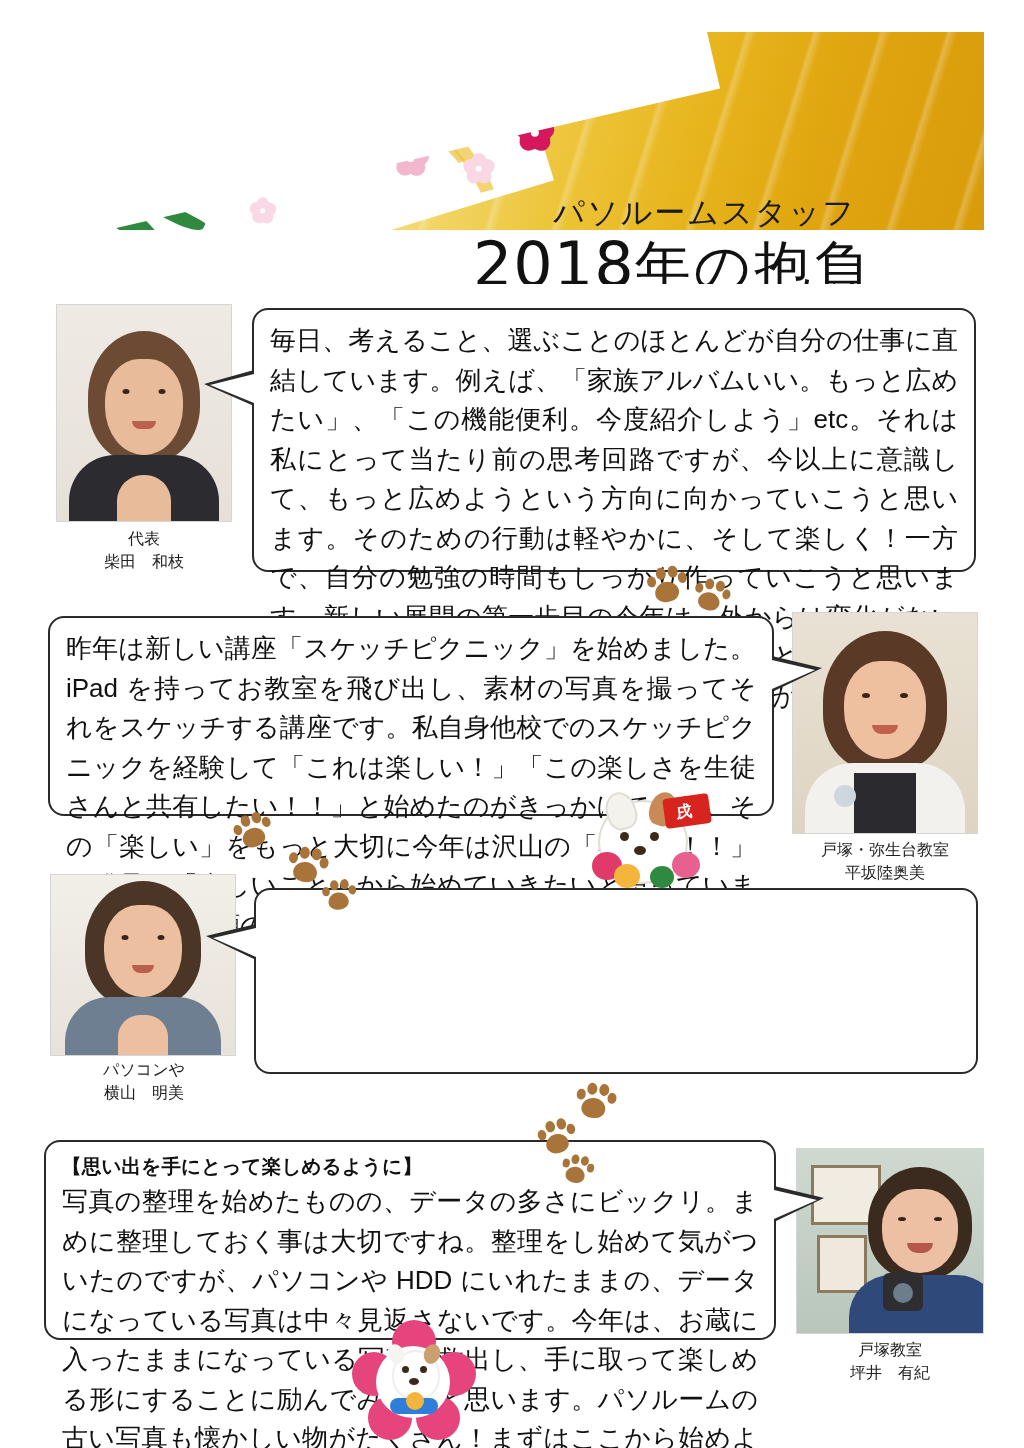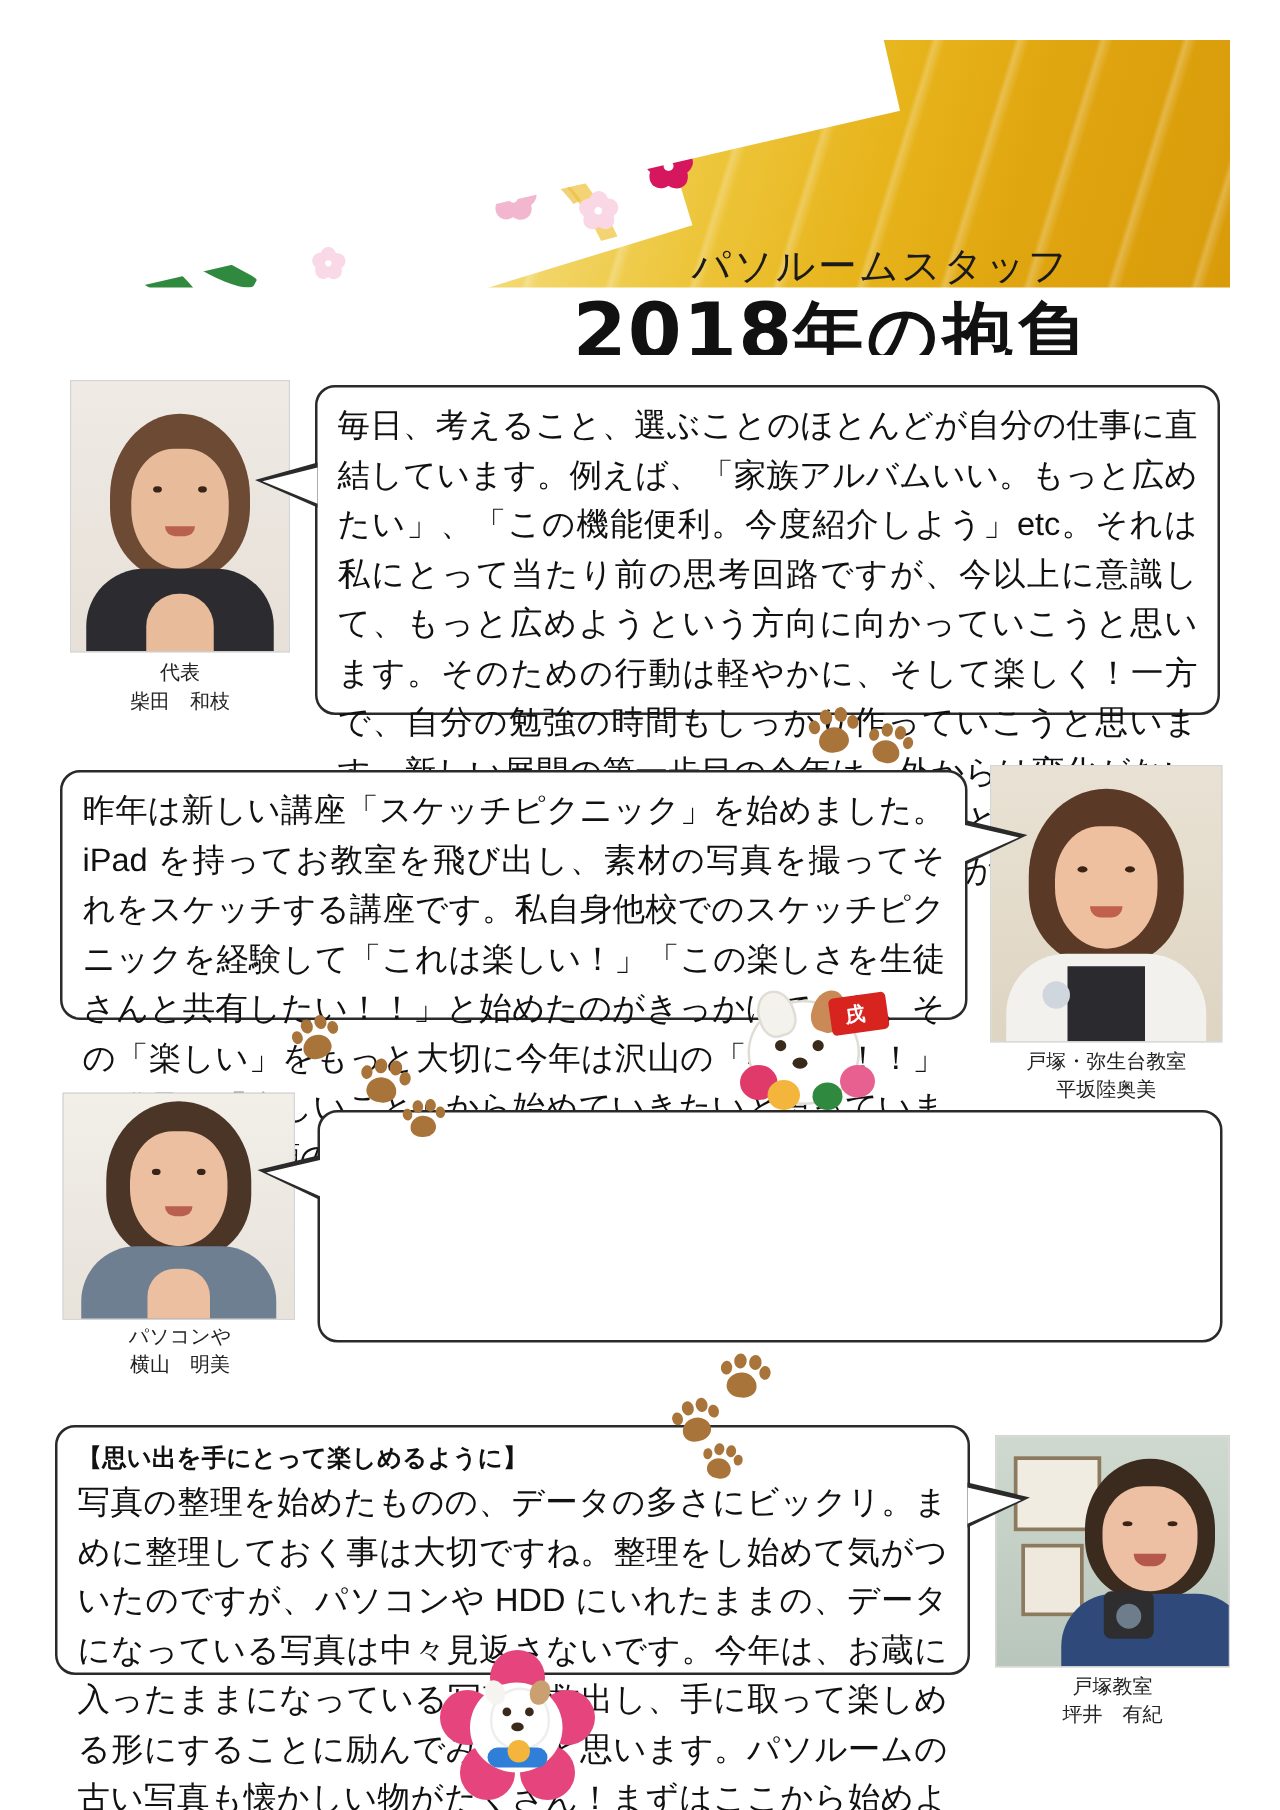--- a/index.html
+++ b/index.html
@@ -144,21 +144,21 @@
     font-size: 31px;
     letter-spacing: 2px;
     color: #1a1a1a;
     white-space: nowrap;
   }
   .header-title {
     position: absolute;
     right: 112px;
     top: 196px;
     font-size: 56px;
-    font-weight: bold;
+    font-weight: normal;
     letter-spacing: 3px;
     color: #111111;
     white-space: nowrap;
   }
   .header-title .yr {
     font-family: "DejaVu Sans", sans-serif;
     font-size: 62px;
     letter-spacing: 1px;
   }
 

